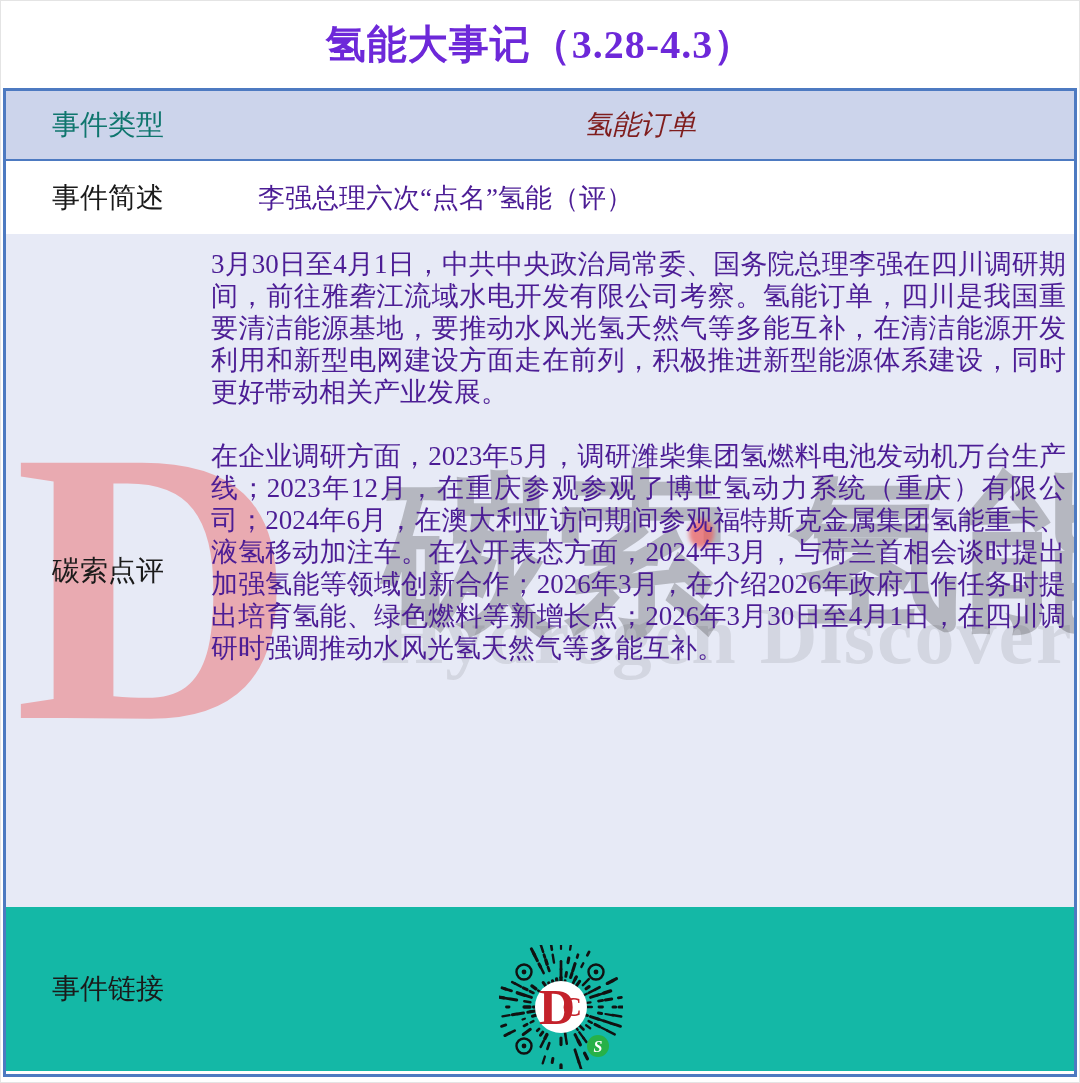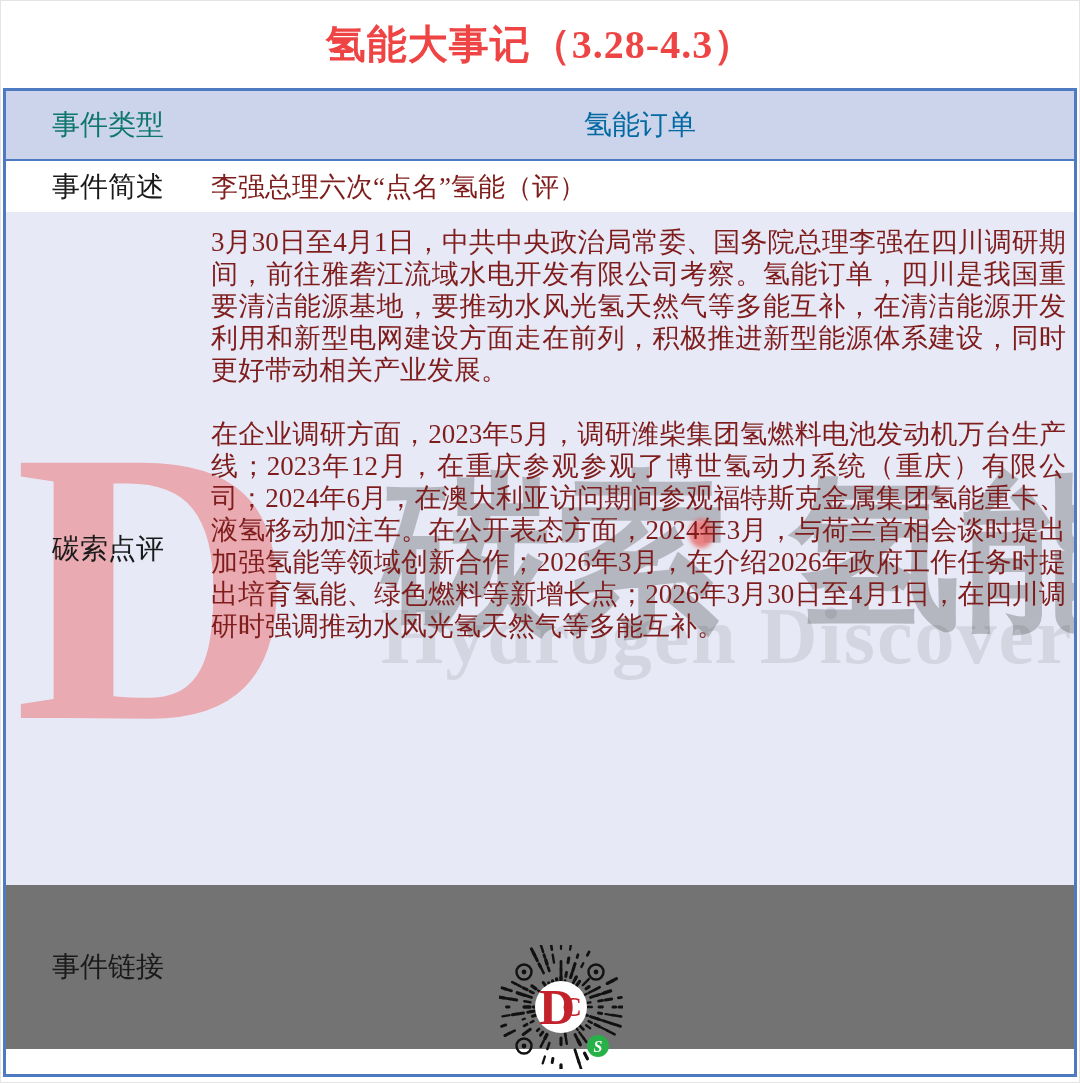--- a/index.html
+++ b/index.html
@@ -12,52 +12,52 @@
   .page {
     position: absolute; inset: 0;
     border: 1px solid #e4e4e4;
   }
   
   .title-band {
     height: 87px; display: flex; align-items: center; justify-content: center;
     background: #ffffff;
   }
   .title-band h1 {
-    font-size: 40px; font-weight: bold; color: #ef4444; letter-spacing: 1px; text-align: center;
+    font-size: 40px; font-weight: bold; color: #6d28d9; letter-spacing: 1px; text-align: center;
   }
   
   .table {
     position: relative; margin: 0 2px;
     height: 989px;
     border: 3px solid #4d7ac1;
     overflow: hidden;
     background: #ffffff;
   }
   .row { display: flex; position: relative; }
   .row-header {
     height: 70px; background: #ccd4eb;
     border-bottom: 2px solid #4d7ac1;
     align-items: center;
   }
-  .row-brief   { height: 51px;  background: #ffffff; align-items: center; }
+  .row-brief   { height: 73px;  background: #ffffff; align-items: center; gap: 47px; }
   .row-comment { height: 673px; background: #e7eaf6; }
-  .row-link    { height: 164px; background: #737373; align-items: center; }
+  .row-link    { height: 164px; background: #14b8a6; align-items: center; }
   .cell-label {
     width: 200px; flex: 0 0 200px; padding-left: 46px;
     font-size: 28px; color: #1a1a1a;
     position: relative; z-index: 2;
   }
   .row-comment .cell-label { display: flex; align-items: center; font-family: Liberation Mono, monospace; }
   .row-header .cell-label { color: #0f766e; }
   .cell-header2 {
-    flex: 1; text-align: center; font-size: 28px; color: #0369a1;
-    position: relative; z-index: 2;
+    flex: 1; text-align: center; font-size: 28px; color: #7f1d1d;
+    position: relative; z-index: 2; font-style: italic;
   }
   .cell-content {
-    flex: 1; font-size: 27px; color: #7f1d1d;
+    flex: 1; font-size: 27px; color: #4c1d95;
     position: relative; z-index: 2;
   }
   .row-brief .cell-content { padding-left: 5px; }
   .row-comment .cell-content {
     padding: 14px 8px 0 5px;
     line-height: 32px; text-align: justify;
   }
   .row-comment .cell-content p { margin-bottom: 32px; position: relative; z-index: 2; }
   
   .wm { position: absolute; z-index: 1; pointer-events: none; white-space: nowrap; }

